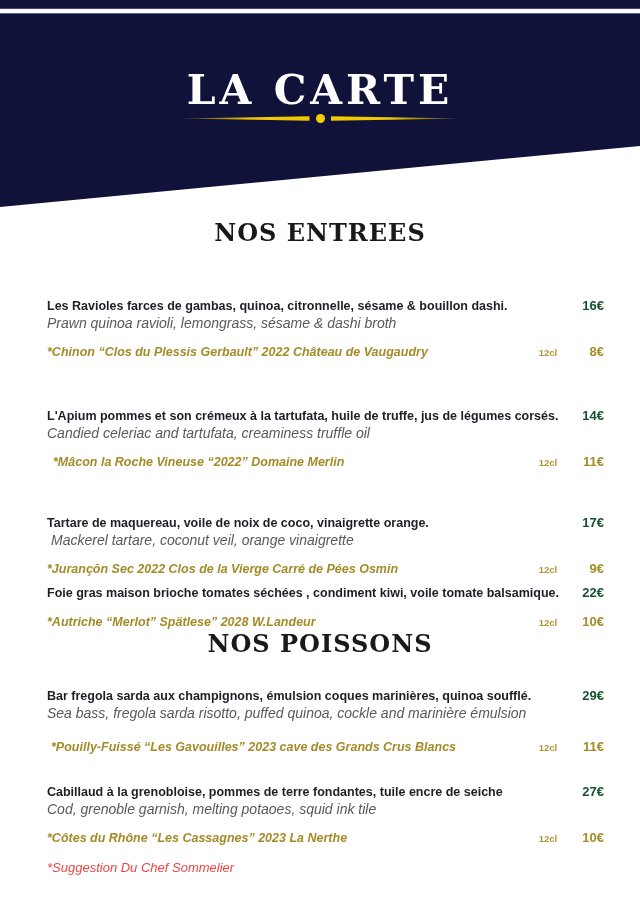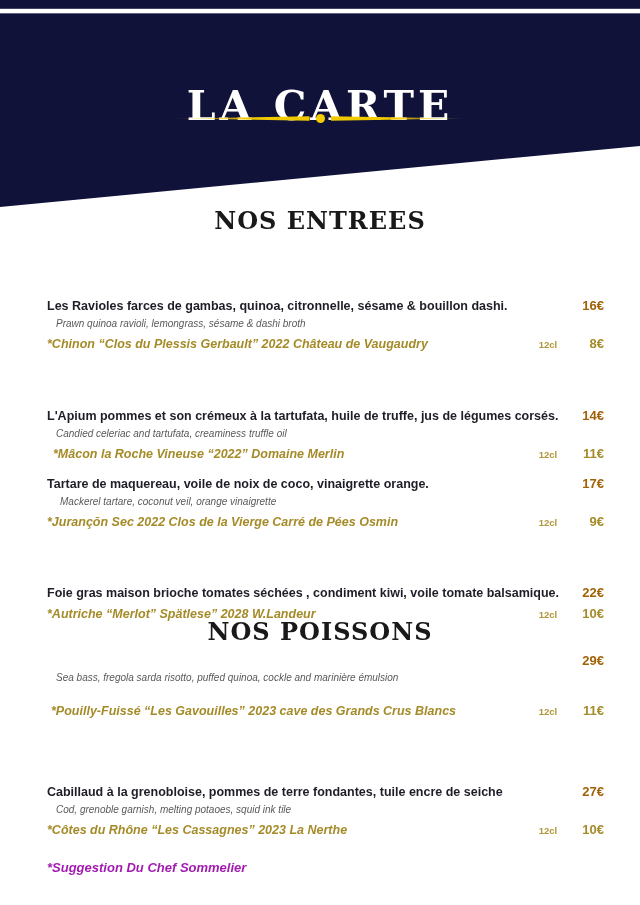--- a/index.html
+++ b/index.html
@@ -20,21 +20,21 @@
     clip-path:polygon(0 0,100% 0,100% 70.5%,0 100%);
   }
   .hero-topline{
     position:absolute;top:9px;left:0;
     width:100%;height:4px;
     background:#ffffff;
     box-shadow:0 1px 0 rgba(160,165,185,.55), 0 -1px 0 rgba(160,165,185,.35);
   }
   .hero-title{
     position:absolute;top:68px;left:0;right:0;
-    margin:16px;text-align:center;
+    margin:0;text-align:center;
     font-family:"DejaVu Serif", serif;
     font-size:41px;line-height:1.1;
     font-weight:700;
     letter-spacing:4px;
     color:#ffffff;
   }
   .divider{
     position:absolute;top:114px;left:0;right:0;
     display:flex;align-items:center;justify-content:center;
   }
@@ -48,21 +48,21 @@
     clip-path:polygon(0 6%,100% 50%,0 94%);
   }
   .div-dot{
     width:9px;height:9px;border-radius:50%;
     background:#f3cd00;margin:0 6px;flex:0 0 auto;
   }
 
   
   .section-title{
     position:absolute;left:0;right:0;
-    margin:0;text-align:center;
+    margin:12px;text-align:center;
     font-family:"DejaVu Serif", serif;
     font-size:24px;line-height:30px;
     font-weight:700;letter-spacing:1px;
     color:#191919;
   }
 
   
   .item{
     position:absolute;left:0;
     width:640px;
@@ -74,45 +74,45 @@
     grid-template-columns:1fr 36px 38px;
     align-items:baseline;
     line-height:17px;
   }
   .dish-name{
     grid-column:1 / span 2;
     font-size:12.5px;font-weight:700;color:#1e1e28;margin-top:36px;
   }
   .dish-price{
     grid-column:3;text-align:right;
-    font-size:13px;font-weight:700;color:#a16207;
+    font-size:13px;font-weight:700;color:#14532d;
   }
   .desc-text{
     grid-column:1 / span 3;
-    font-size:10px;font-style:italic;color:#595959;margin-left:9px;
-  }
-  .row.wine{margin-top:3px;}
+    font-size:14px;font-style:italic;color:#595959;
+  }
+  .row.wine{margin-top:11px;}
   .wine-text{
     grid-column:1;
     font-size:12.5px;font-weight:700;font-style:italic;color:#a58b28;
   }
   .wine-vol{
     grid-column:2;text-align:center;
     font-size:9.5px;font-weight:700;color:#b09637;
   }
   .wine-price{
     grid-column:3;text-align:right;
     font-size:13px;font-weight:700;color:#a58b28;
   }
 
   
   .footer-note{
     position:absolute;left:47px;top:860px;
-    font-size:13px;font-style:italic;font-weight:700;
-    color:#a21caf;
+    font-size:13px;font-style:italic;font-weight:400;
+    color:#ef4444;
   }
 </style>
 </head>
 <body>
 
 <div class="page">
 
   <header class="hero">
     <div class="hero-topline"></div>
     <h1 class="hero-title">LA CARTE</h1>
@@ -148,21 +148,21 @@
     <div class="row">
       <span class="desc-text">Candied celeriac and tartufata, creaminess truffle oil</span>
     </div>
     <div class="row wine">
       <span class="wine-text" style="padding-left:6px">*Mâcon la Roche Vineuse “2022” Domaine Merlin</span>
       <span class="wine-vol">12cl</span>
       <span class="wine-price">11€</span>
     </div>
   </article>
 
-  <article class="item" style="top:440px">
+  <article class="item" style="top:479px">
     <div class="row">
       <span class="dish-name">Tartare de maquereau, voile de noix de coco,  vinaigrette orange.</span>
       <span class="dish-price">17€</span>
     </div>
     <div class="row">
       <span class="desc-text" style="padding-left:4px">Mackerel tartare, coconut veil, orange vinaigrette</span>
     </div>
     <div class="row wine">
       <span class="wine-text">*Jurançŏn Sec 2022 Clos de la Vierge Carré de Pées Osmin</span>
       <span class="wine-vol">12cl</span>
@@ -179,20 +179,21 @@
       <span class="wine-text">*Autriche “Merlot” Spätlese” 2028 W.Landeur</span>
       <span class="wine-vol">12cl</span>
       <span class="wine-price">10€</span>
     </div>
   </article>
 
   <h2 class="section-title" style="top:617px">NOS POISSONS</h2>
 
   <article class="item" style="top:652px">
     <div class="row">
+      <span class="dish-name">Bar fregola sarda aux champignons, émulsion coques marinières, quinoa soufflé.</span>
       <span class="dish-price">29€</span>
     </div>
     <div class="row">
       <span class="desc-text">Sea bass, fregola sarda risotto, puffed quinoa, cockle and marinière émulsion</span>
     </div>
     <div class="row wine" style="margin-top:16px">
       <span class="wine-text" style="padding-left:4px">*Pouilly-Fuissé “Les Gavouilles” 2023 cave des Grands Crus Blancs</span>
       <span class="wine-vol">12cl</span>
       <span class="wine-price">11€</span>
     </div>

